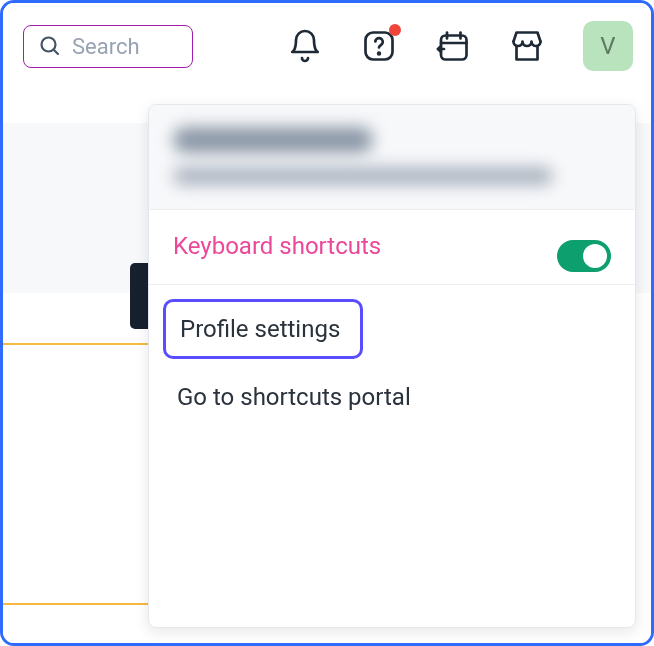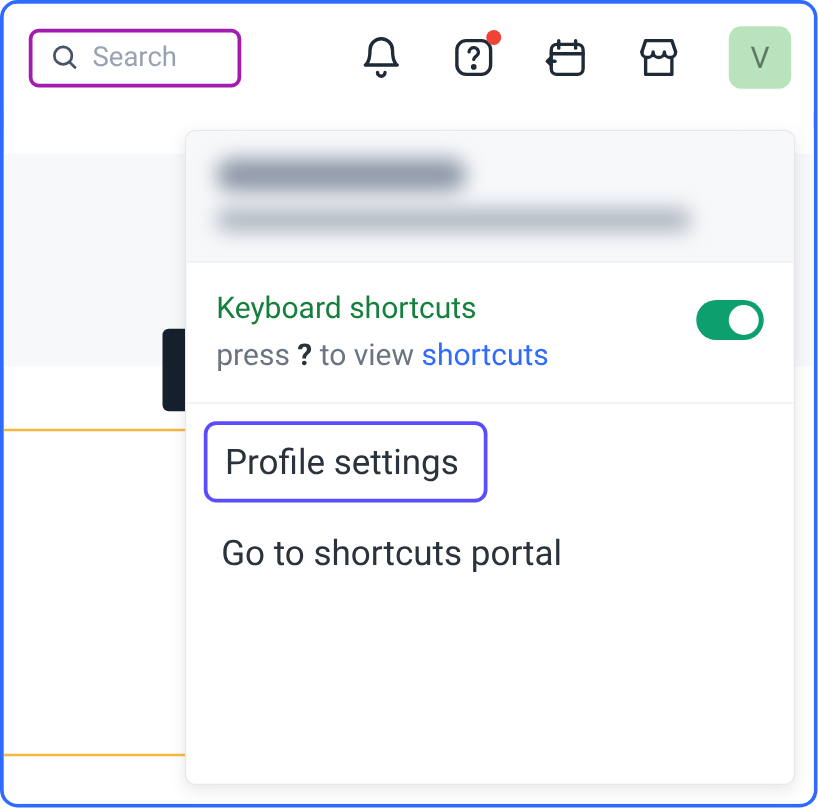--- a/index.html
+++ b/index.html
@@ -16,21 +16,21 @@
     .topbar {
       display: flex;
       align-items: center;
       padding: 18px 18px 18px 20px;
       gap: 20px;
       background: #fff;
     }
     .search {
       display: flex;
       align-items: center;
-      border: 3px solid #a21caf;
+      border: 1px solid #a21caf;
       border-radius: 8px;
       padding: 8px 14px;
       width: 170px;
       gap: 10px;
     }
     .search svg { flex-shrink: 0; }
     .search-placeholder {
       color: #98a2b3;
       font-size: 22px;
       font-weight: 400;
@@ -159,22 +159,21 @@
       background: #aab3bf;
       filter: blur(8px);
     }
     .dd-kb {
       padding: 22px 24px 24px;
       border-bottom: 1px solid #eceef1;
       position: relative;
     }
     .dd-kb-title {
       font-size: 24px;
-      color: #15803d;
-      margin-bottom: 10px;
+      color: #ec4899;
     }
     .dd-kb-sub {
       font-size: 24px;
       color: #6b7582;
     }
     .dd-kb-sub .q {
       font-weight: 700;
       color: #2a323c;
     }
     .dd-kb-sub .link {
@@ -201,21 +200,21 @@
       background: #fff;
       border-radius: 50%;
     }
     .dd-items {
       padding: 14px 14px;
       display: flex;
       flex-direction: column;
       gap: 8px;
     }
     .dd-item {
-      font-size: 28px;
+      font-size: 24px;
       color: #2a323c;
       padding: 16px 14px;
       border-radius: 10px;
       cursor: pointer;
       display: inline-block;
     }
     .dd-item.highlight {
       border: 3px solid #5b4cff;
       padding: 13px 20px 13px 14px;
       width: fit-content;
@@ -277,22 +276,19 @@
   </div>
 </div>
 
 <div class="dropdown">
   <div class="dd-header">
     <div class="blur-name"></div>
     <div class="blur-email"></div>
   </div>
   <div class="dd-kb">
     <div class="dd-kb-title">Keyboard shortcuts</div>
-    <div class="dd-kb-sub">
-      <span>press </span><span class="q">?</span><span> to view </span><span class="link">shortcuts</span>
-    </div>
     <div class="toggle"></div>
   </div>
   <div class="dd-items">
     <div class="dd-item highlight">Profile settings</div>
     <div class="dd-item">Go to shortcuts portal</div>
   </div>
 </div>
 
 </body></html>

